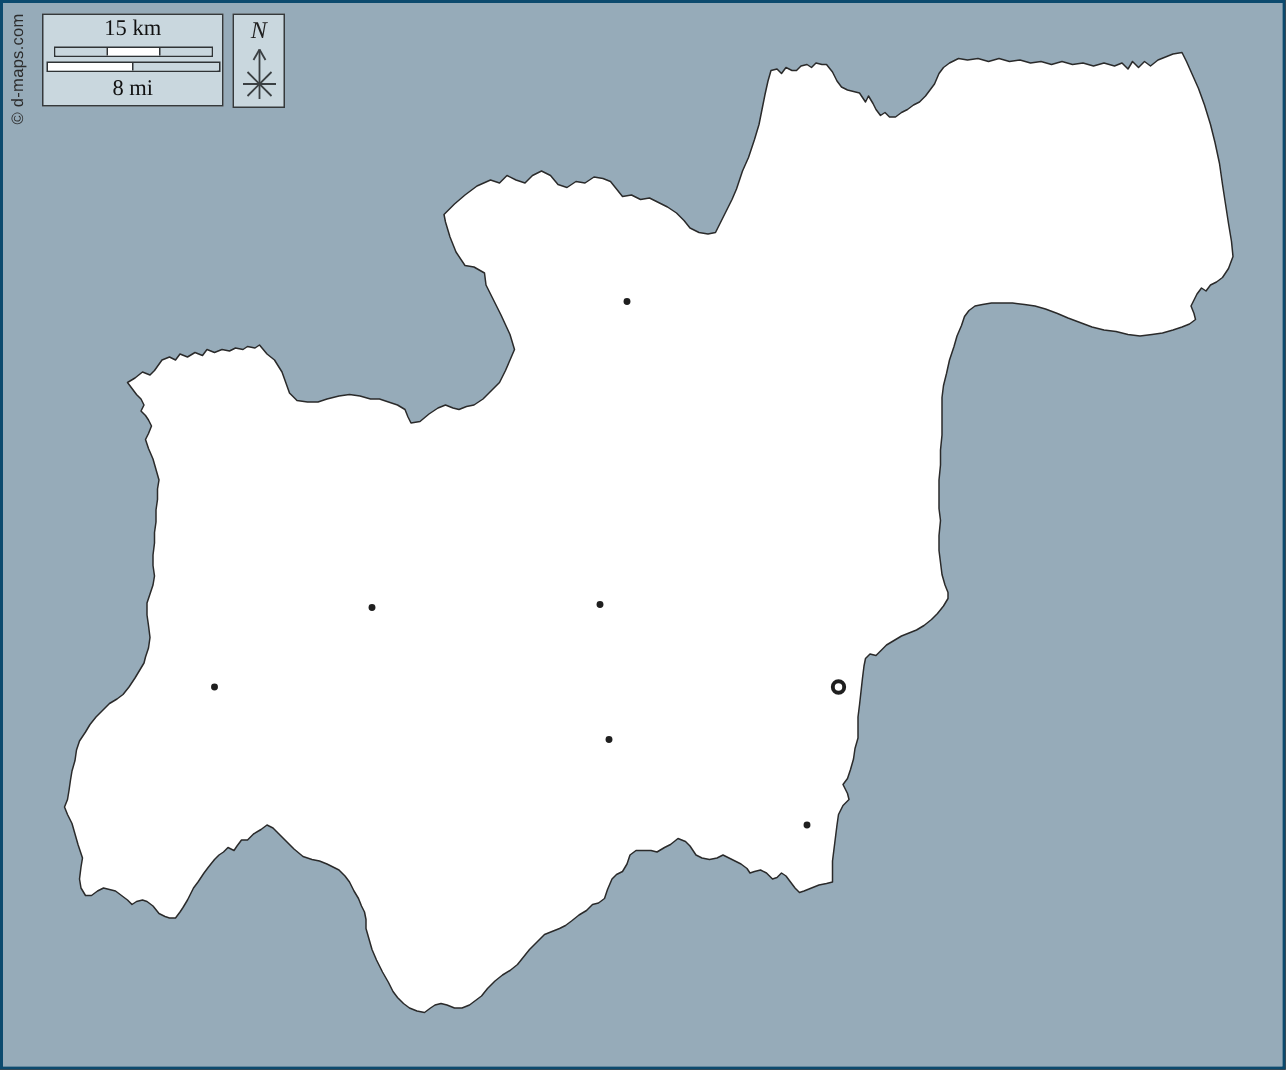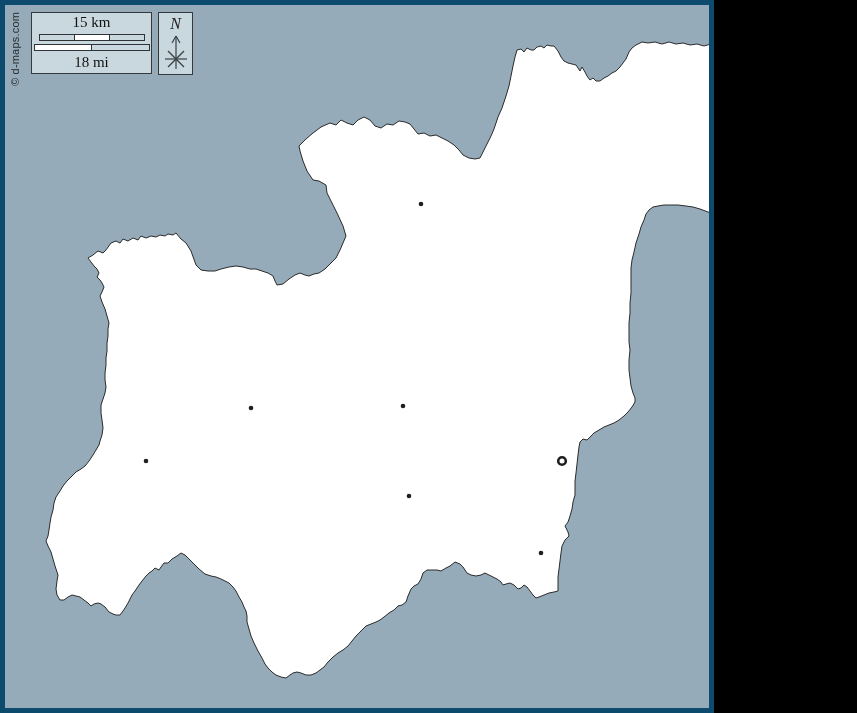--- a/index.html
+++ b/index.html
@@ -1,20 +1,20 @@
 <!DOCTYPE html>
 <html><head>
 <meta charset="utf-8">
 <style>
   html,body{margin:0;padding:0;background:#000;}
   .stage{
     position:relative;
-    width:714px;height:713px;
+    width:857px;height:713px;
     box-sizing:border-box;
-    border:5px solid #0c4a6e;
+    border:2px solid #0c4a6e;
     background:#96abb9;
     overflow:hidden;
     font-family:"Liberation Sans", sans-serif;
   }
   .map-svg{position:absolute;left:0;top:0;}
   .coast{fill:#ffffff;stroke:#2a2a2a;stroke-width:1;stroke-linejoin:round;}
   .panel{
     position:absolute;
     background:#c9d7de;
     border:1px solid #35393b;
@@ -62,21 +62,21 @@
     <div class="scale-label">15 km</div>
     <div class="bar bar-km">
       <div class="seg g" style="width:34px"></div>
       <div class="seg w" style="width:34px"></div>
       <div class="seg g" style="width:34px"></div>
     </div>
     <div class="bar bar-mi">
       <div class="seg w" style="width:56px"></div>
       <div class="seg g" style="width:56px"></div>
     </div>
-    <div class="scale-label">18 mi</div>
+    <div class="scale-label">8 mi</div>
   </div>
 
   <div class="panel north-panel">
     <div class="north-label">N</div>
     <svg width="26" height="40" viewBox="0 0 26 40">
       <g stroke="#3a3f42" stroke-width="1.2" fill="none">
         <line x1="13" y1="4" x2="13" y2="37"></line>
         <line x1="13" y1="4" x2="9" y2="11"></line>
         <line x1="13" y1="4" x2="17" y2="11"></line>
         <line x1="2" y1="27" x2="24" y2="27"></line>

